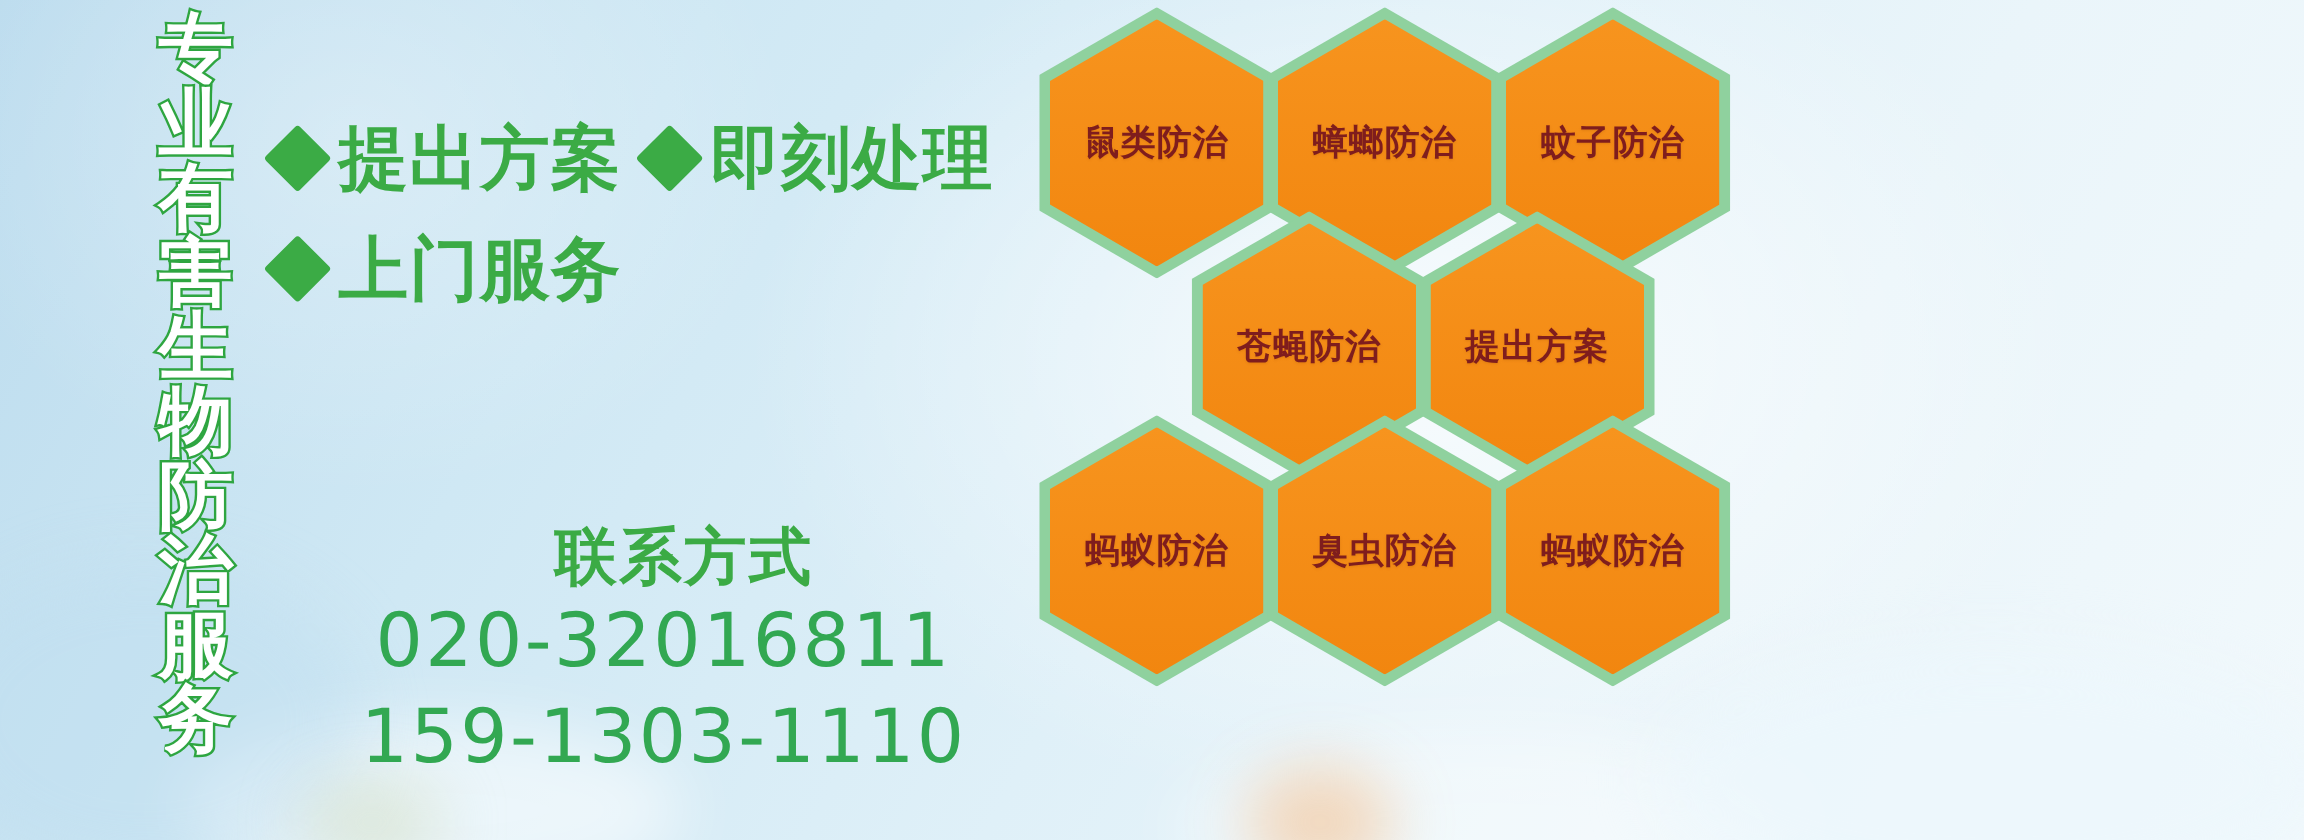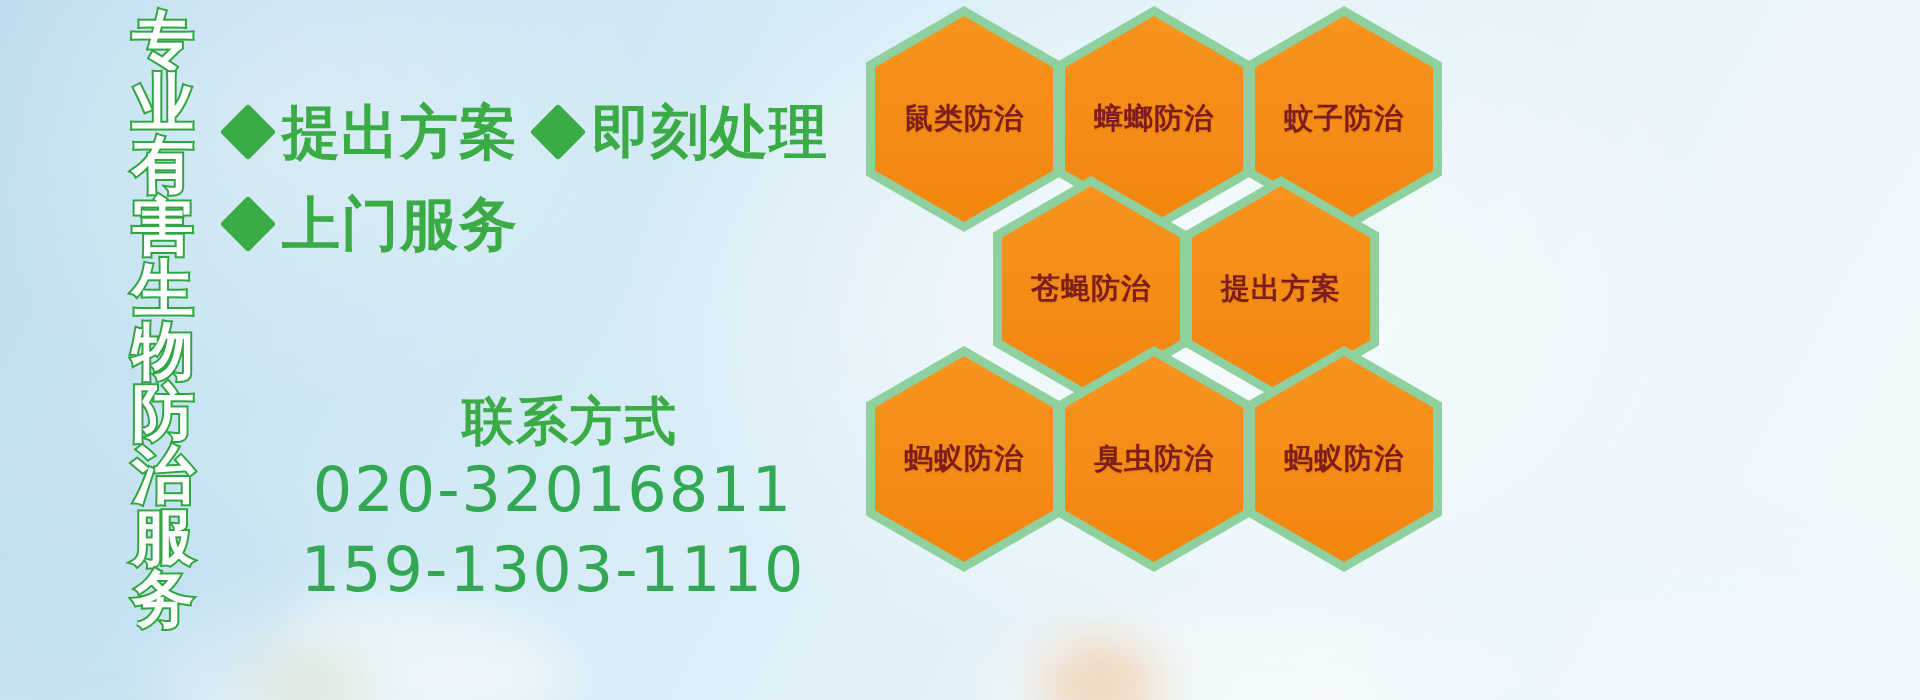--- a/index.html
+++ b/index.html
@@ -53,21 +53,21 @@
     letter-spacing:1px; white-space:nowrap;
   }
 
   
   #contact-block{
     position:absolute; left:228px; top:392px; width:650px;
     display:flex; flex-direction:column; align-items:center;
   }
   #contact-title{
     font-size:52px; font-weight:700; color:#3bab45; line-height:1.12;
-    letter-spacing:2px; margin-left:34px;
+    letter-spacing:2px; margin-left:34px;margin-top:44px;
   }
   .phone{
     font-size:62px; font-weight:400; color:#32a852; line-height:1.28;
     letter-spacing:2px; white-space:nowrap;
   }
 
   
   #honeycomb{ position:absolute; left:862px; top:0px; width:600px; height:556px; }
   .hex{
     position:absolute; width:196px; height:226px;

